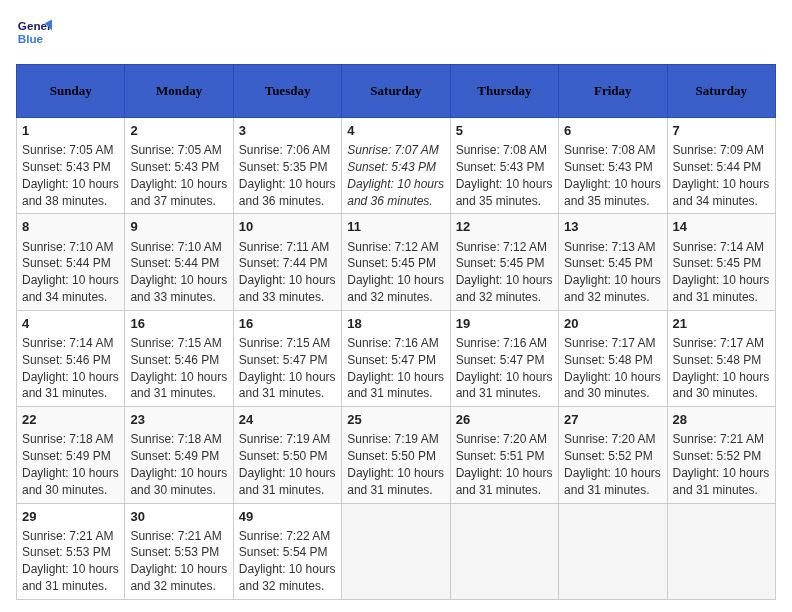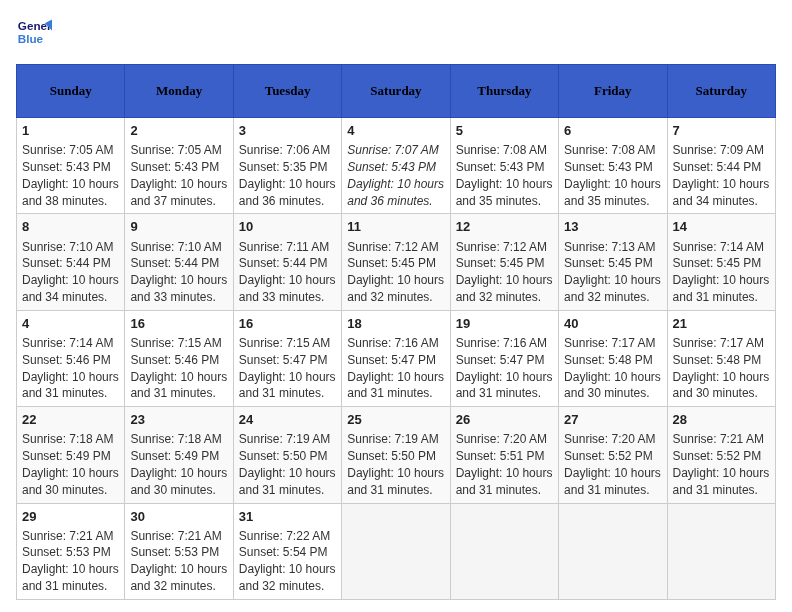--- a/index.html
+++ b/index.html
@@ -176,21 +176,21 @@
         <td>
           <span class="day-num">9</span>
           <div class="day-info" style="white-space: pre-line;">Sunrise: 7:10 AM
 Sunset: 5:44 PM
 Daylight: 10 hours
 and 33 minutes.</div>
         </td>
         <td>
           <span class="day-num">10</span>
           <div class="day-info" style="white-space: pre-line;">Sunrise: 7:11 AM
-Sunset: 5:44 PM
+Sunset: 7:44 PM
 Daylight: 10 hours
 and 33 minutes.</div>
         </td>
         <td>
           <span class="day-num">11</span>
           <div class="day-info" style="white-space: pre-line;">Sunrise: 7:12 AM
 Sunset: 5:45 PM
 Daylight: 10 hours
 and 32 minutes.</div>
         </td>
@@ -246,21 +246,21 @@
 and 31 minutes.</div>
         </td>
         <td>
           <span class="day-num">19</span>
           <div class="day-info" style="white-space: pre-line;">Sunrise: 7:16 AM
 Sunset: 5:47 PM
 Daylight: 10 hours
 and 31 minutes.</div>
         </td>
         <td>
-          <span class="day-num">40</span>
+          <span class="day-num">20</span>
           <div class="day-info" style="white-space: pre-line;">Sunrise: 7:17 AM
 Sunset: 5:48 PM
 Daylight: 10 hours
 and 30 minutes.</div>
         </td>
         <td>
           <span class="day-num">21</span>
           <div class="day-info" style="white-space: pre-line;">Sunrise: 7:17 AM
 Sunset: 5:48 PM
 Daylight: 10 hours
@@ -327,21 +327,21 @@
 and 31 minutes.</div>
         </td>
         <td>
           <span class="day-num">30</span>
           <div class="day-info" style="white-space: pre-line;">Sunrise: 7:21 AM
 Sunset: 5:53 PM
 Daylight: 10 hours
 and 32 minutes.</div>
         </td>
         <td>
-          <span class="day-num">31</span>
+          <span class="day-num">49</span>
           <div class="day-info" style="white-space: pre-line;">Sunrise: 7:22 AM
 Sunset: 5:54 PM
 Daylight: 10 hours
 and 32 minutes.</div>
         </td>
         <td class="empty"></td>
         <td class="empty"></td>
         <td class="empty"></td>
         <td class="empty"></td>
       </tr>

